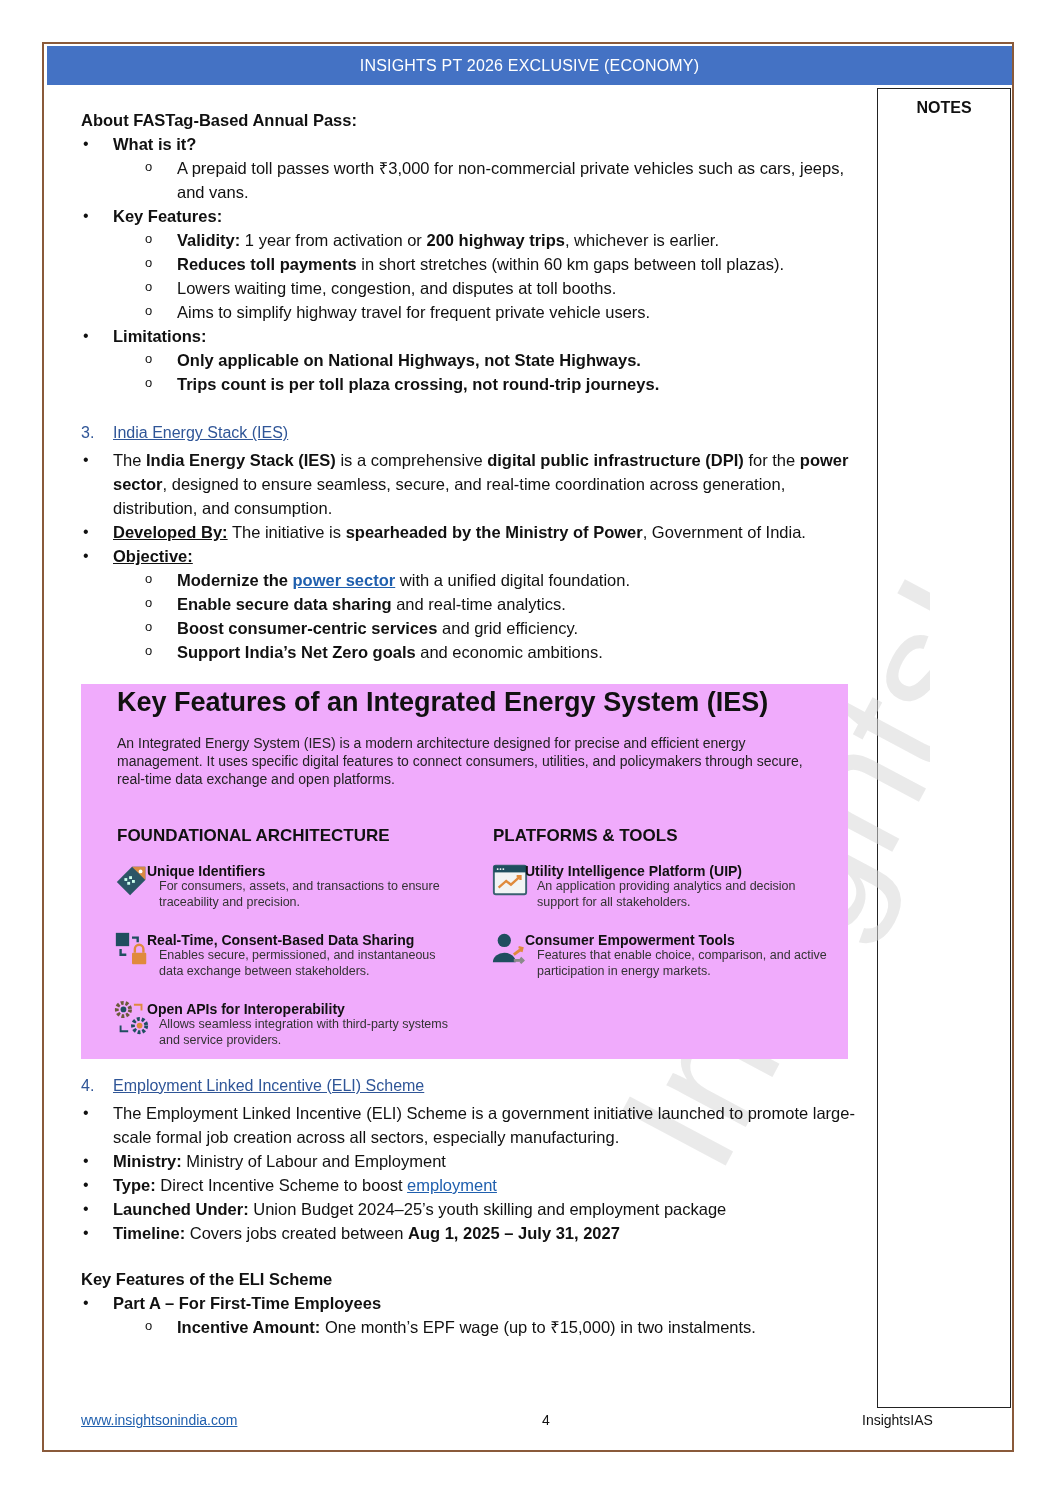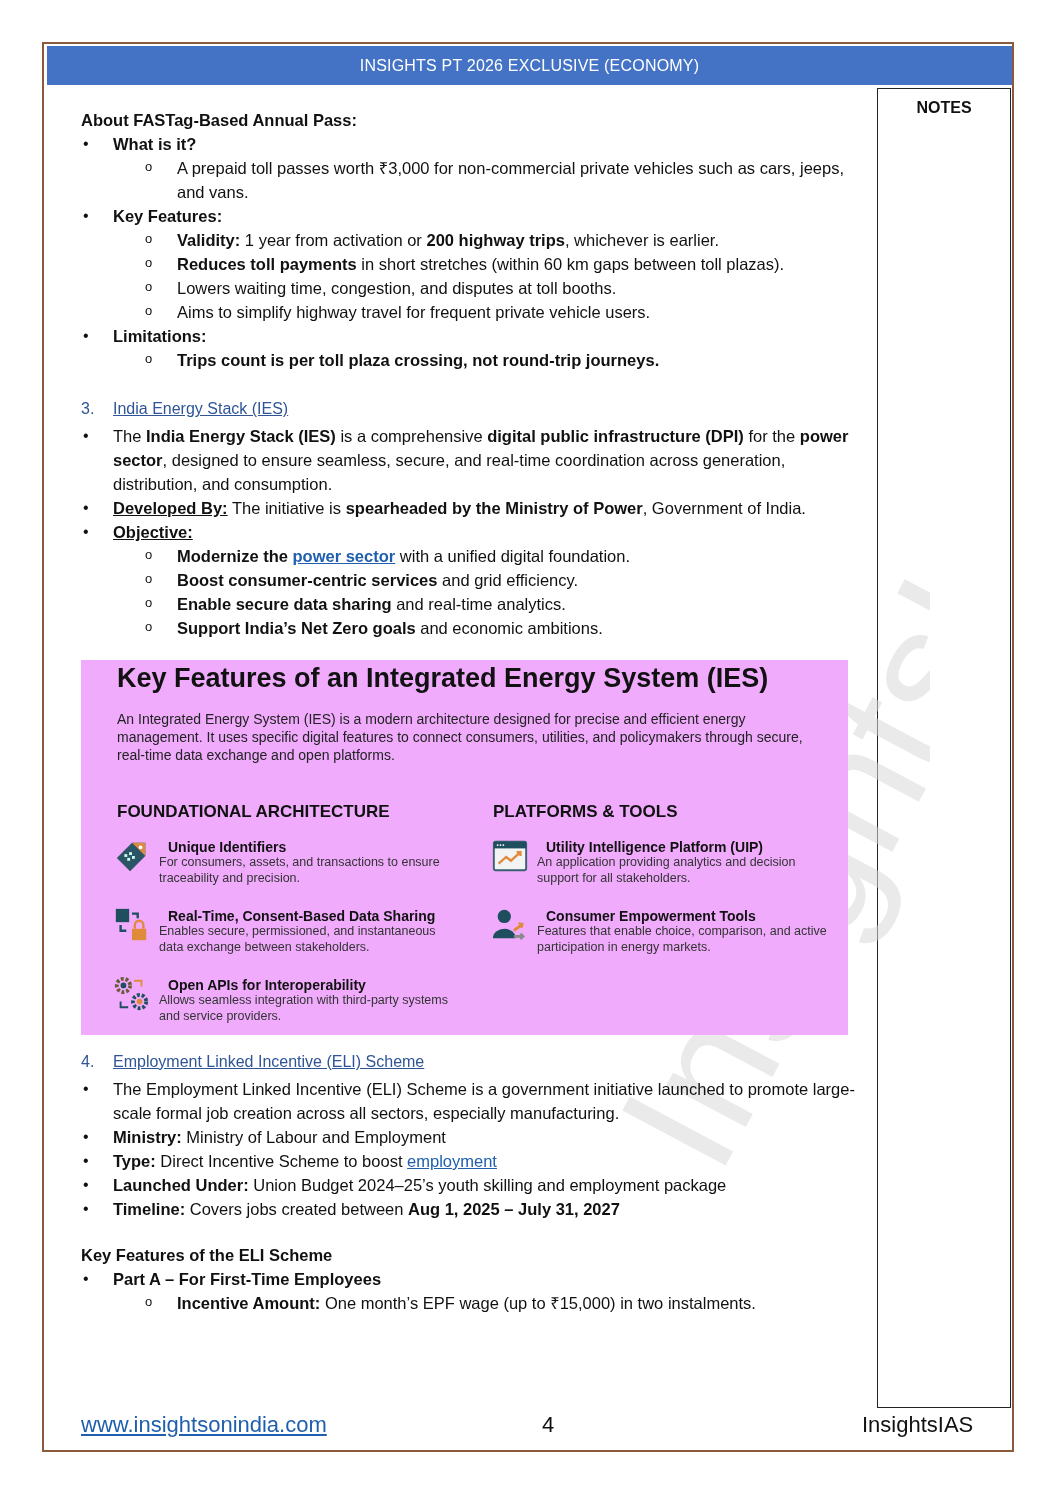--- a/index.html
+++ b/index.html
@@ -23,23 +23,23 @@
   a, .link { color:#1f5fae; text-decoration:underline; }
   .section-h { color:#2f5597; font-size:16px; line-height:30px; margin-top:14px; }
   .section-h .num { display:inline-block; width:32px; }
   .section-h .title { text-decoration:underline; text-decoration-color:#2f5597; }
   .infographic { margin:20px 0 10px 0; width:767px; height:375px; background:#f0abfc; position:relative; }
   .ig-title { position:absolute; left:36px; top:6px; font-size:27px; font-weight:bold; color:#111; }
   .ig-desc { position:absolute; left:36px; top:50px; width:700px; font-size:14px; line-height:18px; color:#222; }
   .ig-col-h { position:absolute; font-size:17px; font-weight:bold; color:#111; }
   .ig-item { position:absolute; width:340px; }
   .ig-item .icon { position:absolute; left:0; top:2px; width:38px; height:38px; }
-  .ig-item .it { position:absolute; left:55px; top:0; font-size:14px; font-weight:bold; color:#111; }
+  .ig-item .it { position:absolute; left:34px; top:0; font-size:14px; font-weight:bold; color:#111; }
   .ig-item .id { position:absolute; left:46px; top:19px; width:300px; font-size:12.5px; line-height:16px; color:#333; }
-  .footer { position:absolute; top:1412px; font-size:22px; }
+  .footer { position:absolute; top:1412px; font-size:14px; }
   .watermark { position:absolute; left:230px; top:380px; width:700px; height:800px; pointer-events:none; }
 </style>
 </head>
 <body>
 
 <div class="page-border"></div>
 <div class="header-bar">INSIGHTS PT 2026 EXCLUSIVE (ECONOMY)</div>
 
 <div class="notes-box">
   <div class="notes-title">NOTES</div>
@@ -52,31 +52,32 @@
 <div class="content">
   <div><b>About FASTag-Based Annual Pass:</b></div>
   <div class="lvl1"><b>What is it?</b></div>
   <div class="lvl2">A prepaid toll passes worth ₹3,000 for non-commercial private vehicles such as cars, jeeps, and vans.</div>
   <div class="lvl1"><b>Key Features:</b></div>
   <div class="lvl2"><b>Validity:</b><span> 1 year from activation or </span><b>200 highway trips</b><span>, whichever is earlier.</span></div>
   <div class="lvl2"><b>Reduces toll payments</b><span> in short stretches (within 60 km gaps between toll plazas).</span></div>
   <div class="lvl2">Lowers waiting time, congestion, and disputes at toll booths.</div>
   <div class="lvl2">Aims to simplify highway travel for frequent private vehicle users.</div>
   <div class="lvl1"><b>Limitations:</b></div>
+  <div class="lvl2"><b>Only applicable on National Highways, not State Highways.</b></div>
   <div class="lvl2"><b>Trips count is per toll plaza crossing, not round-trip journeys.</b></div>
 
   <div class="section-h" style="margin-top:22px;">
     <span class="num">3.</span><span class="title">India Energy Stack (IES)</span>
   </div>
   <div class="lvl1"><span>The </span><b>India Energy Stack (IES)</b><span> is a comprehensive </span><b>digital public infrastructure (DPI)</b><span> for the </span><b>power sector</b><span>, designed to ensure seamless, secure, and real-time coordination across generation, distribution, and consumption.</span></div>
   <div class="lvl1"><b class="u">Developed By:</b><span> The initiative is </span><b>spearheaded by the Ministry of Power</b><span>, Government of India.</span></div>
   <div class="lvl1"><b class="u">Objective:</b></div>
   <div class="lvl2"><b>Modernize the </b><a class="link" style="font-weight:bold;">power sector</a><span> with a unified digital foundation.</span></div>
+  <div class="lvl2"><b>Enable secure data sharing</b><span> and real-time analytics.</span></div>
   <div class="lvl2"><b>Boost consumer-centric services</b><span> and grid efficiency.</span></div>
-  <div class="lvl2"><b>Enable secure data sharing</b><span> and real-time analytics.</span></div>
   <div class="lvl2"><b>Support India’s Net Zero goals</b><span> and economic ambitions.</span></div>
 
   <div class="infographic">
     <div class="ig-title">Key Features of an Integrated Energy System (IES)</div>
     <div class="ig-desc">An Integrated Energy System (IES) is a modern architecture designed for precise and efficient energy management. It uses specific digital features to connect consumers, utilities, and policymakers through secure, real-time data exchange and open platforms.</div>
     <div class="ig-col-h" style="left:36px; top:140px;">FOUNDATIONAL ARCHITECTURE</div>
     <div class="ig-col-h" style="left:412px; top:140px;">PLATFORMS &amp; TOOLS</div>
 
     <div class="ig-item" style="left:32px; top:175px;">
       <svg class="icon" viewBox="0 0 40 40">

